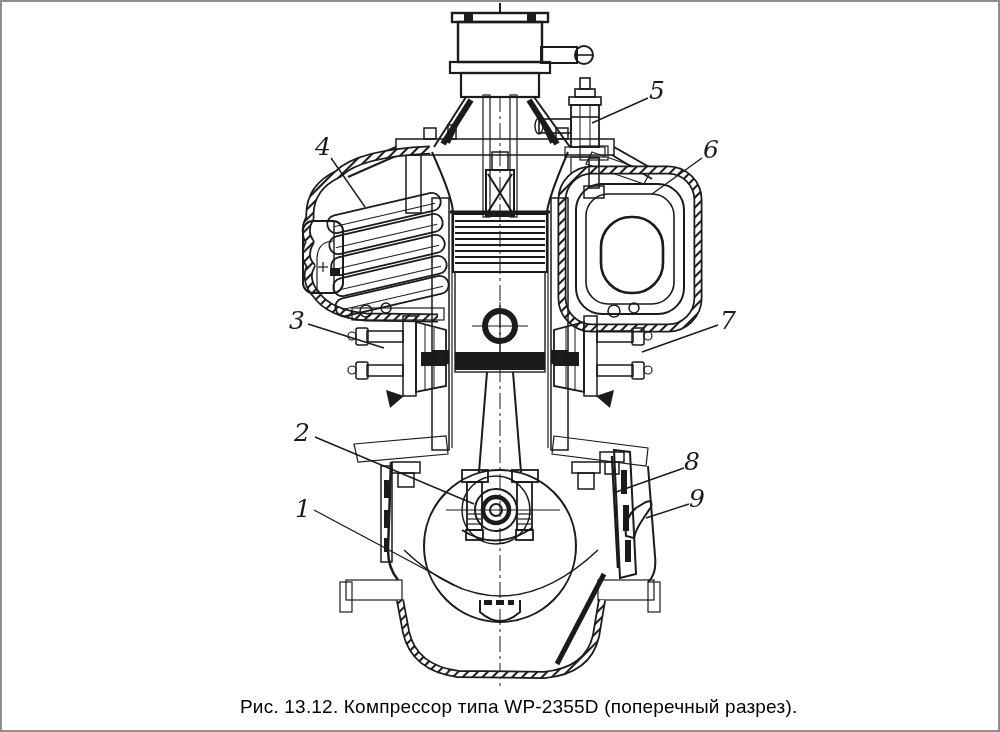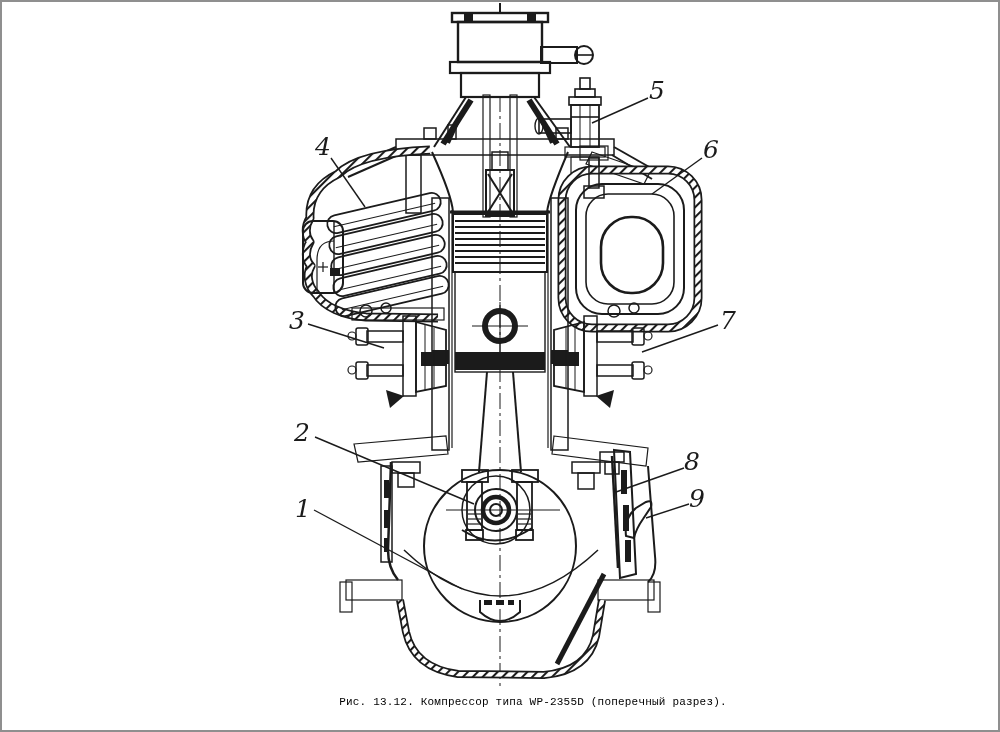--- a/index.html
+++ b/index.html
@@ -15,25 +15,23 @@
   .ink{stroke:#1b1b1b;fill:none;}
   .callout{
     font-family:"DejaVu Serif", serif;
     font-style:italic;
     font-size:25px;
     fill:#1b1b1b;
   }
   .caption{
     position:absolute;
     left:238px;top:694px;width:586px;
-    text-align:center;
-    font-size:11px;
+    font-size:19px;
     color:#000;
     letter-spacing:.2px;
-    font-family:Liberation Mono, monospace;
   }
 </style>
 </head>
 <body>
 
 <div class="screen">
 
 <svg width="996" height="728" viewBox="2 2 996 728">
   <defs>
     <pattern id="wall" width="7" height="7" patternUnits="userSpaceOnUse" patternTransform="rotate(45)">

